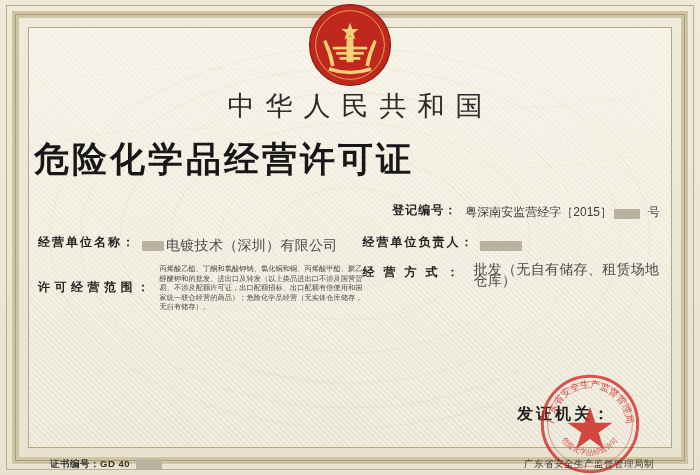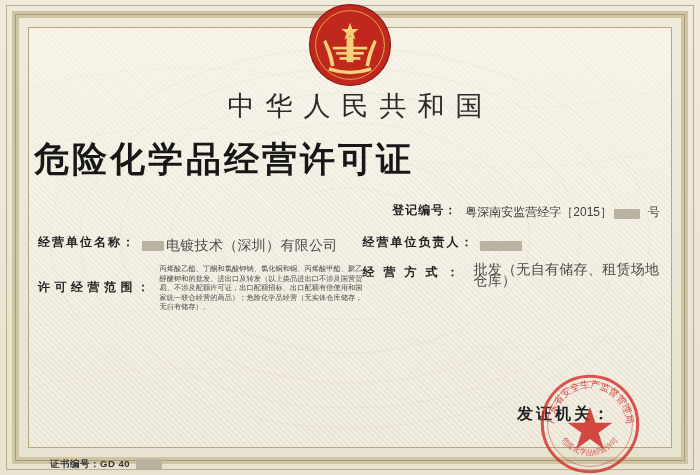--- a/index.html
+++ b/index.html
@@ -281,15 +281,16 @@
       </span>
     </div>
 
   </div>
 
   <div class="footer">
     <div class="cert-no">
       <span>证书编号：GD 40</span>
       <span class="redact" style="width:26px;margin-left:3px;"></span>
     </div>
+    <div class="footer-right">广东省安全生产监督管理局制</div>
   </div>
 
 </div>
 
 </body></html>

